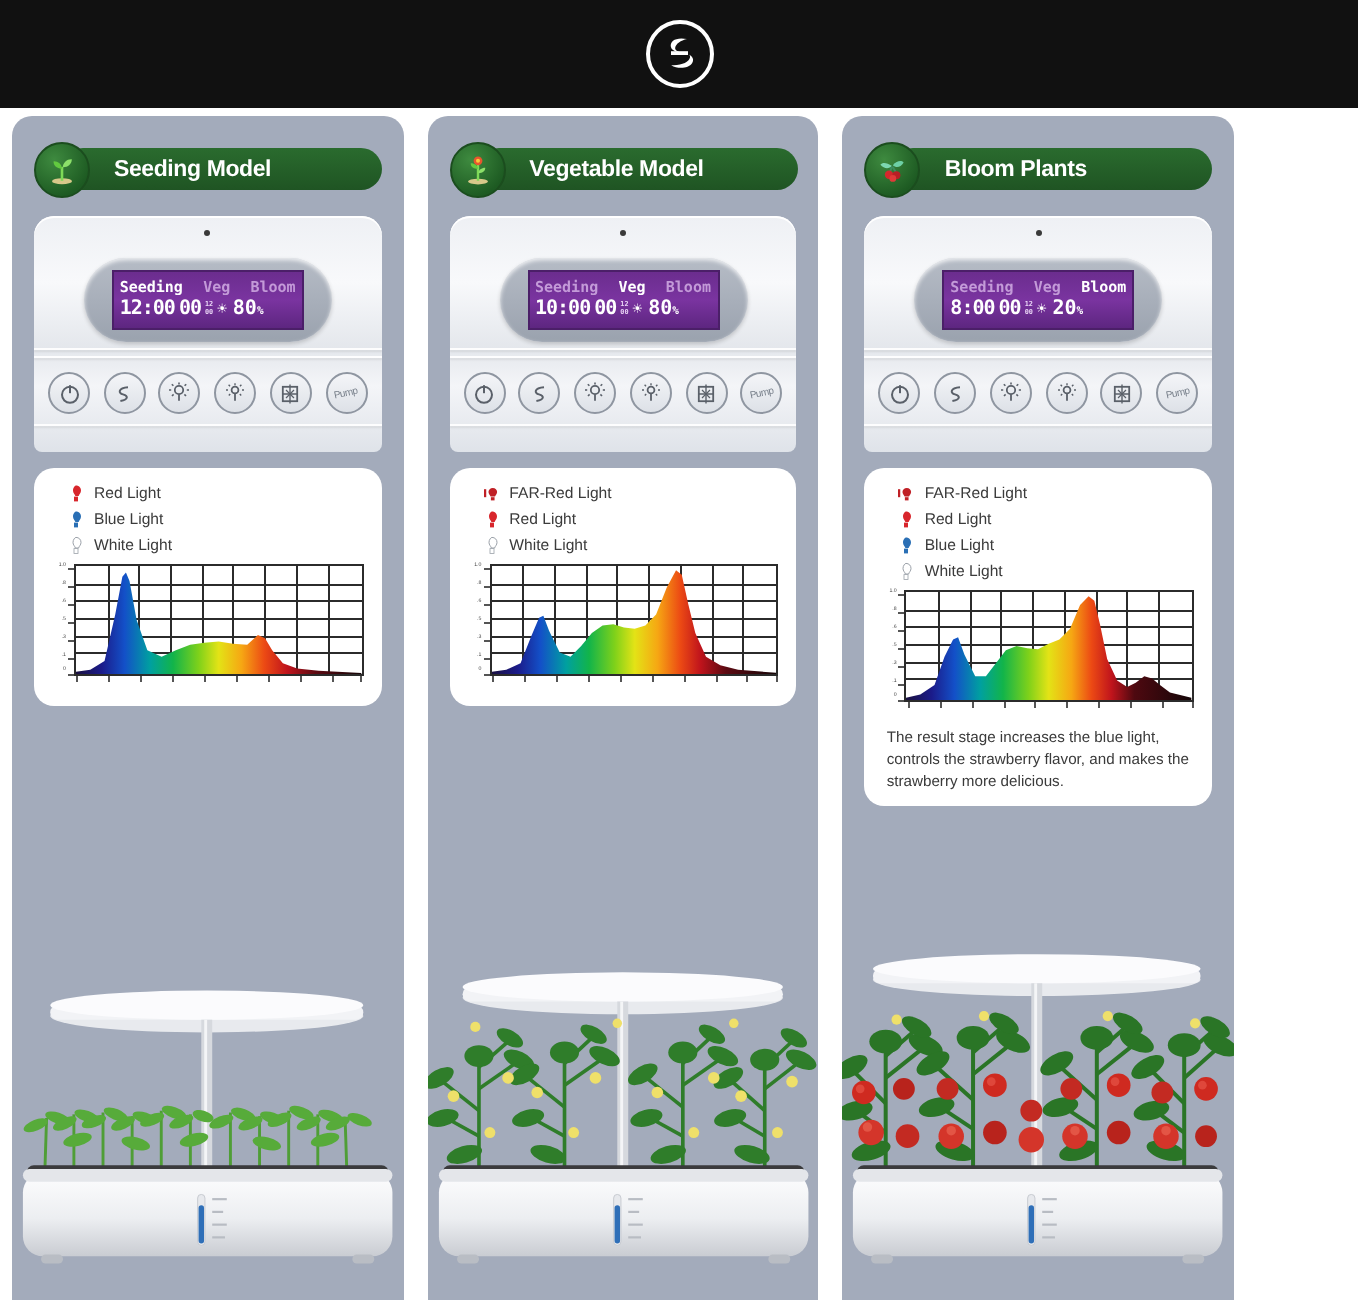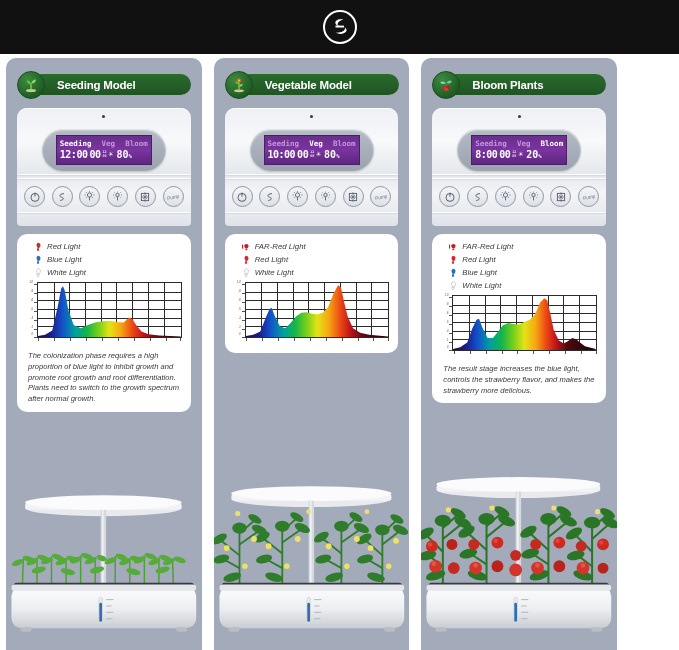--- a/index.html
+++ b/index.html
@@ -150,21 +150,20 @@
     position:absolute; left:0; right:0; height:1px; background:rgba(255,255,255,.9);
     box-shadow:0 1px 1px rgba(0,0,0,.08);
   }
 
   
   .card {
     position:absolute; left:11px; right:11px; top:176px;
     background:#ffffff;
     border-radius:10px;
     padding:8px 9px 7px 9px;
-    font-style:italic;
   }
   .legend { margin:0 0 4px 8px; }
   .legend-item {
     display:flex; align-items:center; gap:5px;
     font-size:7.8px; color:#3b3b3b; margin-bottom:3px;
     font-family:"Liberation Sans", sans-serif;
   }
   .legend-item .lbl { line-height:1; }
   .bulb { width:8px; height:10px; flex:0 0 auto; }
 
@@ -399,21 +398,20 @@
         <div class="xtick" style="left:23%"></div>
             <div class="xtick" style="left:34%"></div>
         <div class="xtick" style="left:45%"></div>
             <div class="xtick" style="left:56%"></div>
         <div class="xtick" style="left:67%"></div>
             <div class="xtick" style="left:78%"></div>
         <div class="xtick" style="left:89%"></div>
             <div class="xtick" style="left:99%"></div>
       </div>
 
-      <div class="desc">The colonization phase requires a high proportion of blue light to inhibit growth and promote root growth and root differentiation. Plants need to switch to the growth spectrum after normal growth.</div>
     </div>
 
     <div class="scene">
       <svg viewBox="0 0 215 200" preserveAspectRatio="xMidYMax meet" aria-hidden="true">
 
         <ellipse cx="107" cy="44" rx="86" ry="9" fill="#e8eaee"></ellipse>
         <rect x="21" y="38" width="172" height="8" rx="4" fill="#f2f3f6"></rect>
         <ellipse cx="107" cy="38" rx="86" ry="8" fill="#fbfbfd"></ellipse>
 
         <rect x="104" y="46" width="6" height="86" fill="#d6d9de"></rect>

